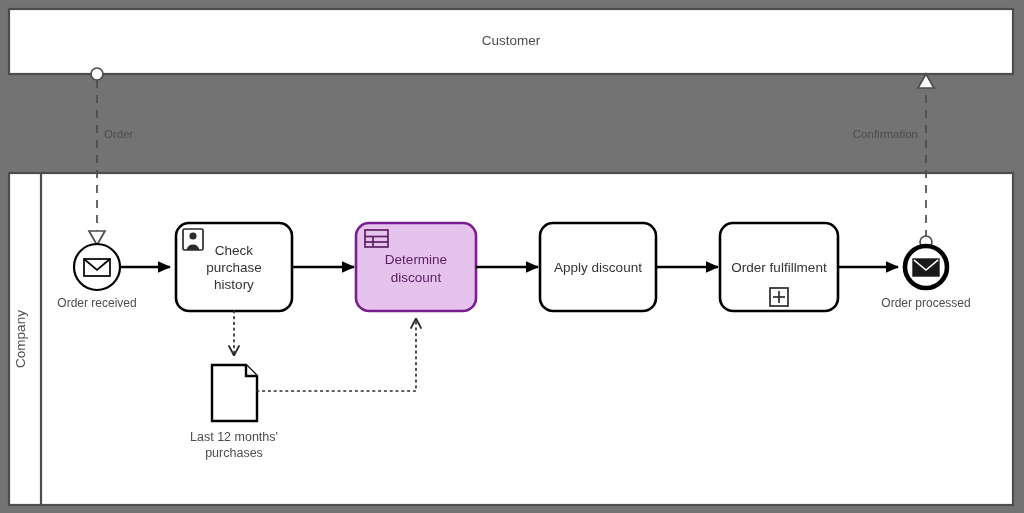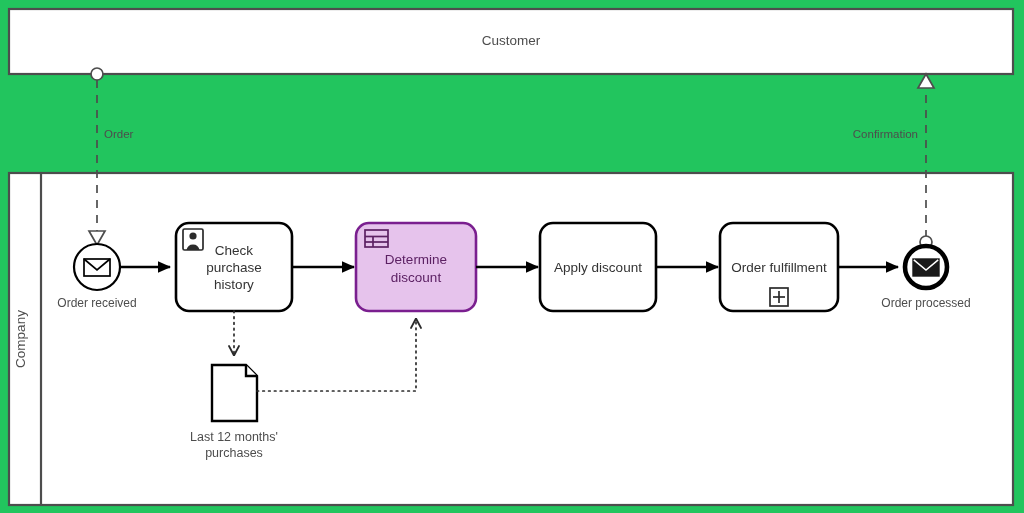--- a/index.html
+++ b/index.html
@@ -10,21 +10,21 @@
   body {
     width: 1024px;
     height: 513px;
     font-family: "Liberation Sans", sans-serif;
     overflow: hidden;
   }
   #canvas {
     position: relative;
     width: 1024px;
     height: 513px;
-    background: #22c55e;
+    background: #737373;
   }
   svg#diagram {
     position: absolute;
     left: 0;
     top: 0;
     width: 1024px;
     height: 513px;
   }
   .pool-rect {
     fill: #ffffff;

